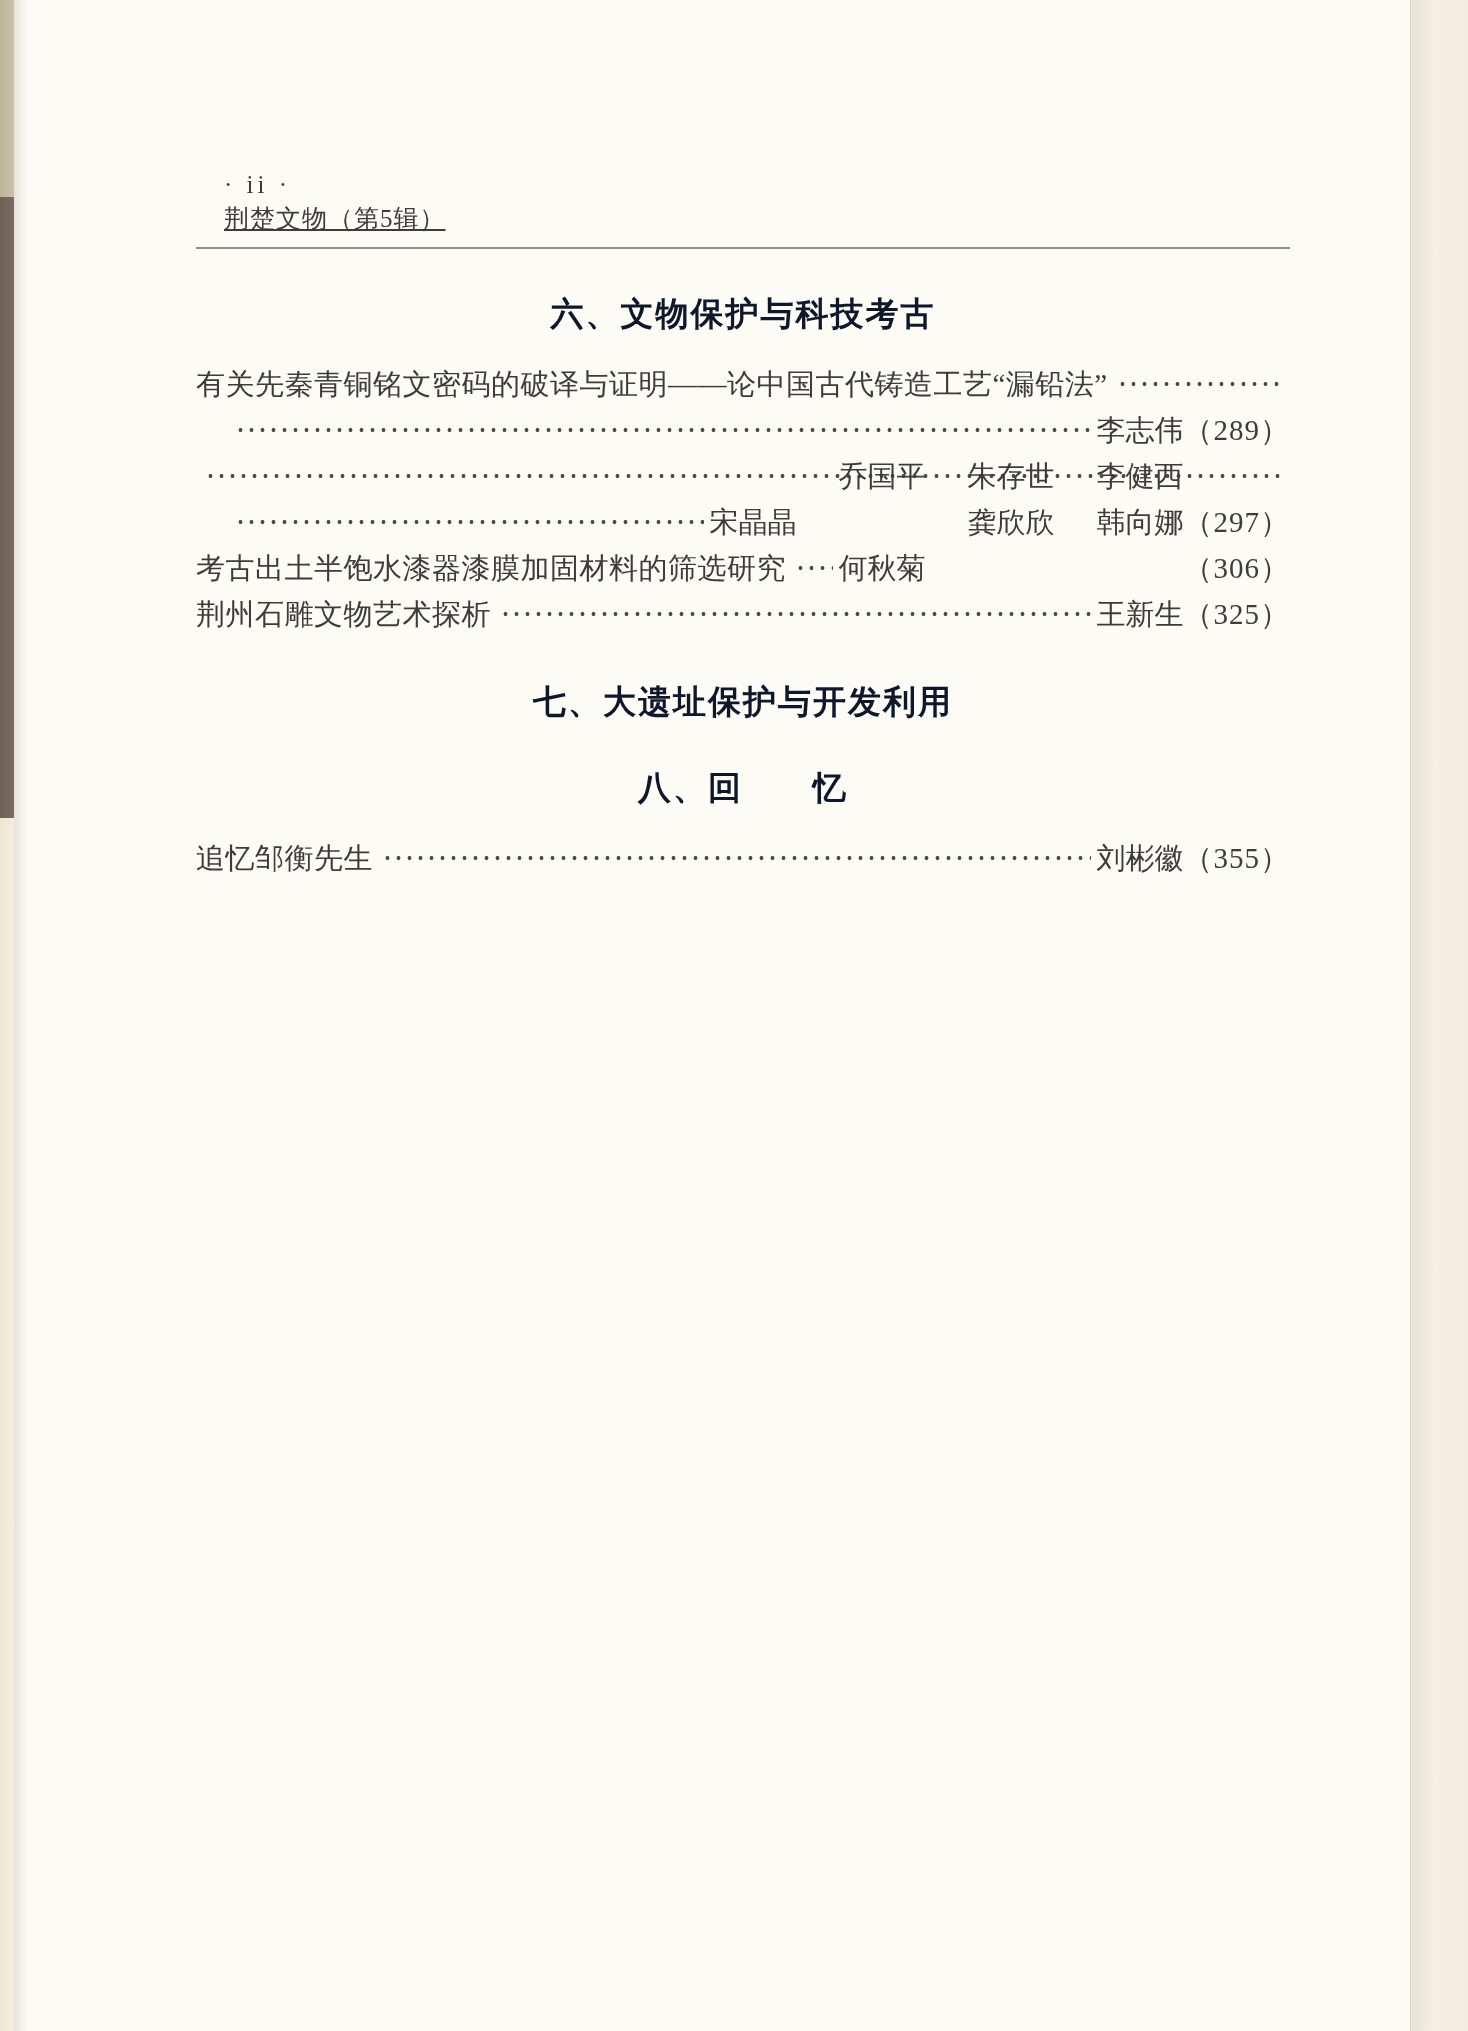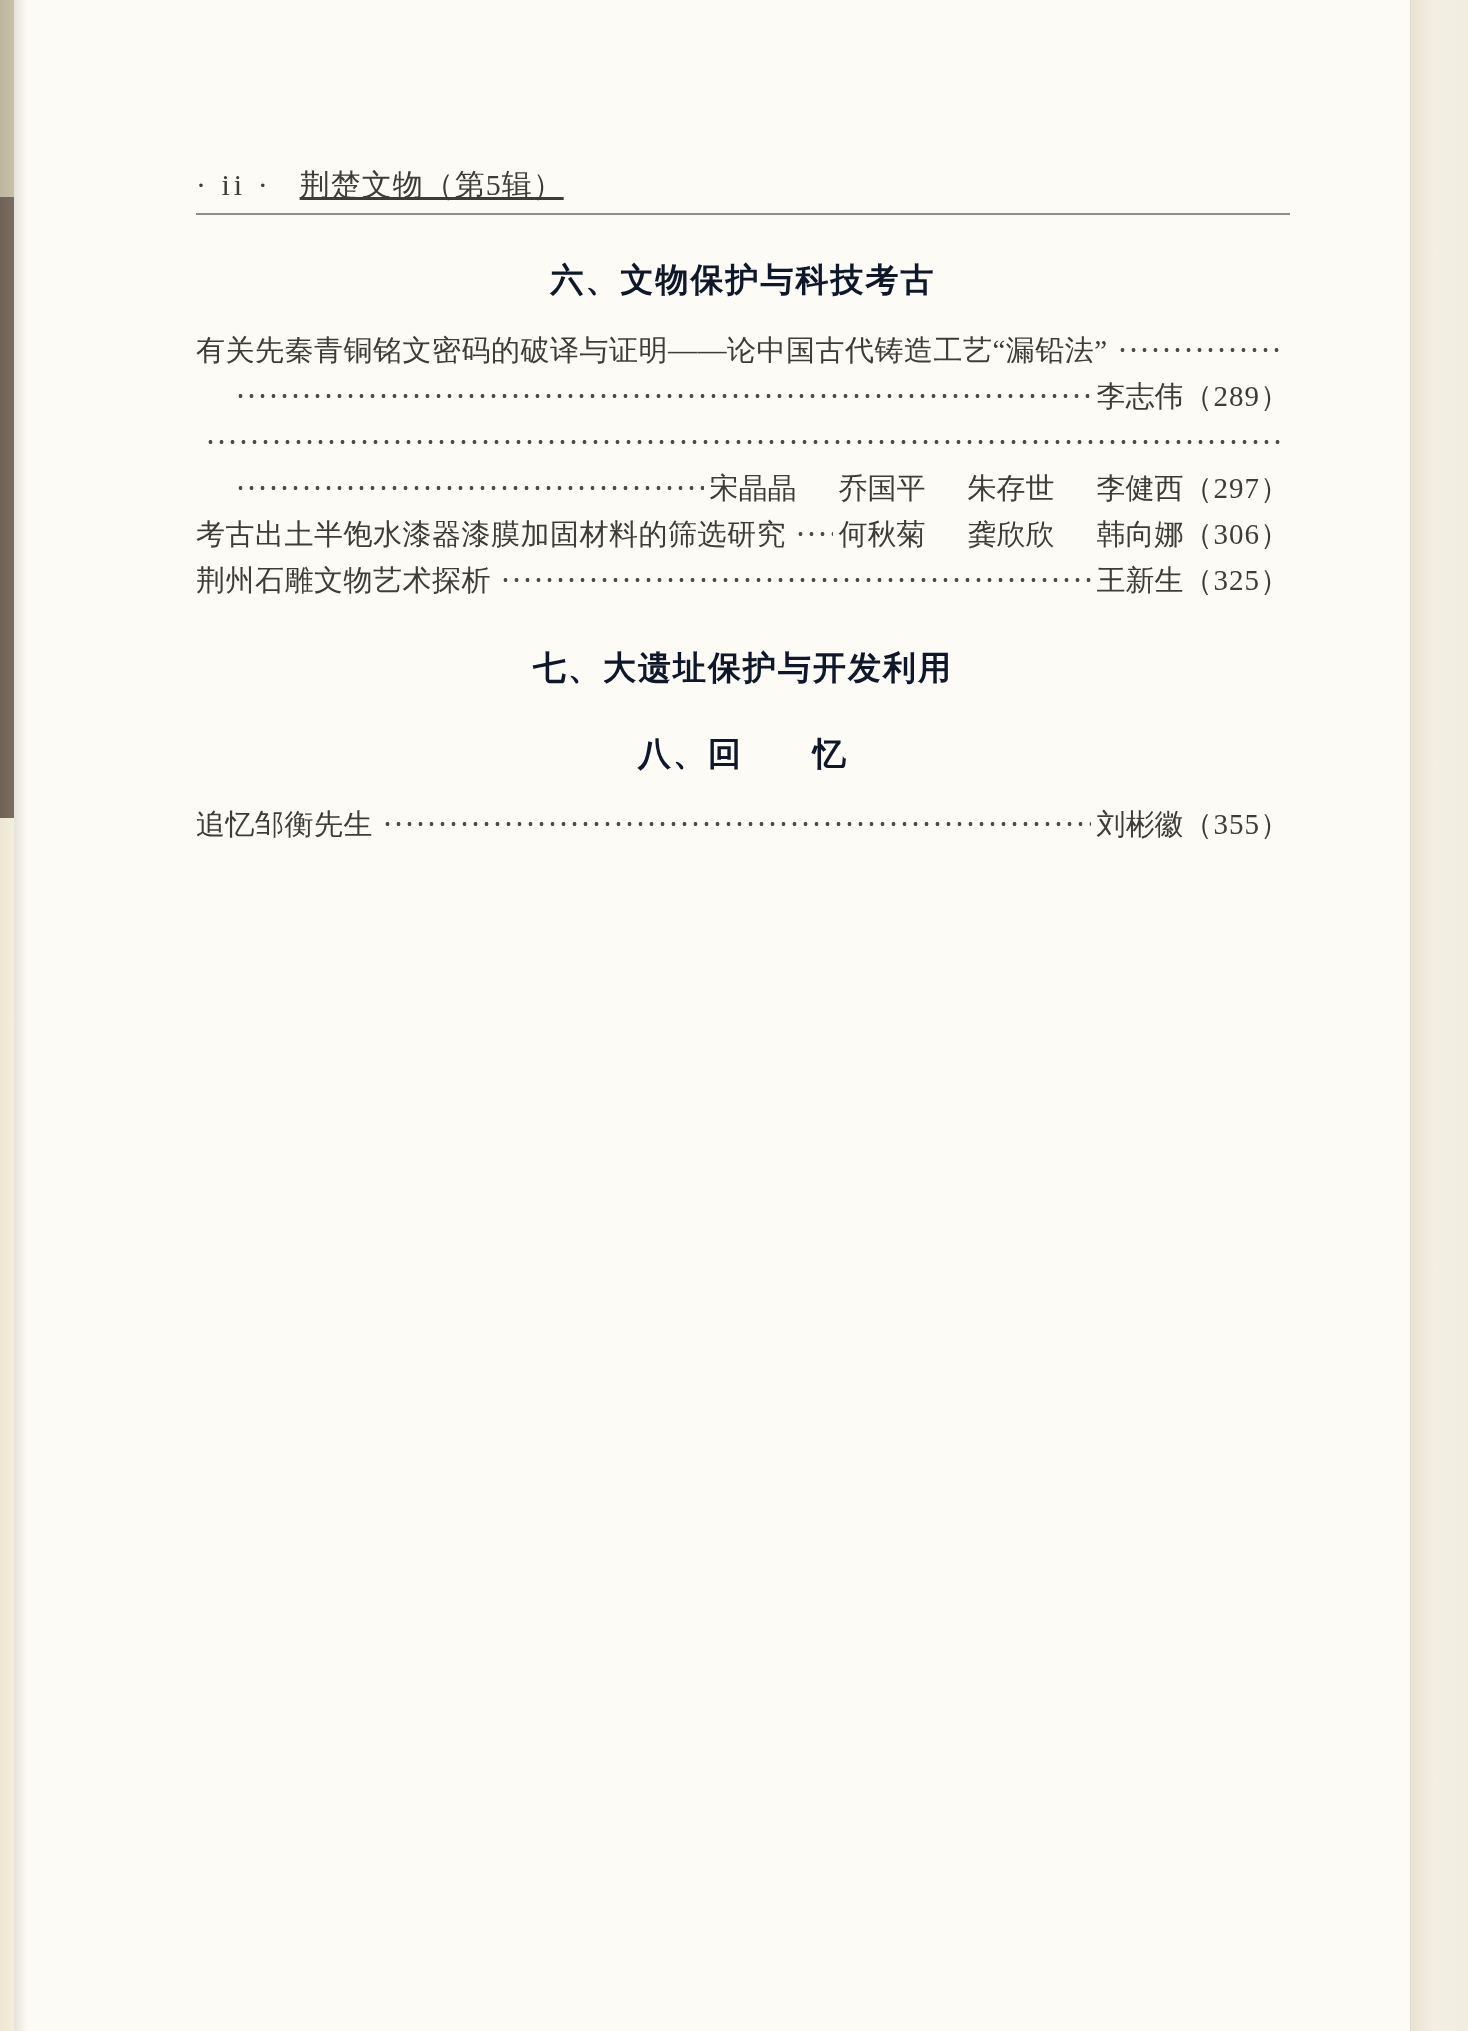--- a/index.html
+++ b/index.html
@@ -15,21 +15,21 @@
   .spine{position:absolute;left:0;top:0;width:14px;height:2031px;}
   .spine .seg-top{position:absolute;top:0;left:0;width:100%;height:197px;background:linear-gradient(to right,#bdb69d,#c9c2aa);}
   .spine .seg-mid{position:absolute;top:197px;left:0;width:100%;height:621px;background:linear-gradient(to right,#6f6256,#7c6d60);}
   .spine .seg-bot{position:absolute;top:818px;left:0;width:100%;height:1213px;background:linear-gradient(to right,#ece6d2,#f4efdd);}
   .spine-gap{position:absolute;left:14px;top:0;width:14px;height:2031px;background:linear-gradient(to right,#e6e3db,#fcfbf6);}
   .right-band{position:absolute;right:0;top:0;width:56px;height:2031px;background:linear-gradient(to right,#e9e3d3,#f4efe3 40%,#f2ede1);}
   .crease{position:absolute;right:56px;top:0;width:2px;height:2031px;background:linear-gradient(to right,rgba(160,150,125,0.45),rgba(160,150,125,0.1));}
 
   
   .content{position:relative;margin:168px 178px 0 196px;}
-  .page-header{display:flex;align-items:baseline;font-size:30px;line-height:34px;color:#3d3c39;}
+  .page-header{display:flex;align-items:baseline;font-size:25px;line-height:34px;color:#3d3c39;flex-direction:column;}
   .folio{letter-spacing:4px;}
   .book-title{margin-left:28px;letter-spacing:1px;text-decoration:underline;}
   .header-rule{margin-top:11px;height:2px;background:#8f8e88;border:none;}
 
   .section{margin:0;}
   .section-heading{
     margin:44px 0 0 0;
     text-align:center;
     font-family:"Liberation Sans","DejaVu Sans",sans-serif;
     font-weight:700;
@@ -49,21 +49,21 @@
   .leader{
     flex:1 1 auto;min-width:0;height:46px;
     background-image:radial-gradient(circle,#4c4b46 1.7px,rgba(0,0,0,0) 2.2px);
     background-size:11px 46px;
     background-position:3px center;
     background-repeat:repeat-x;
     margin:0 6px;
   }
   .authors{display:flex;flex:0 0 auto;}
   .authors .author{margin-left:42px;}
-  .authors .author:first-child{margin-left:0;}
+  .authors .author:first-child{margin-left:0;margin-top:46px;}
   .page-num{flex:0 0 auto;letter-spacing:1px;}
 </style>
 </head>
 <body>
 
 <div class="spine">
   <div class="seg-top"></div>
   <div class="seg-mid"></div>
   <div class="seg-bot"></div>
 </div>

